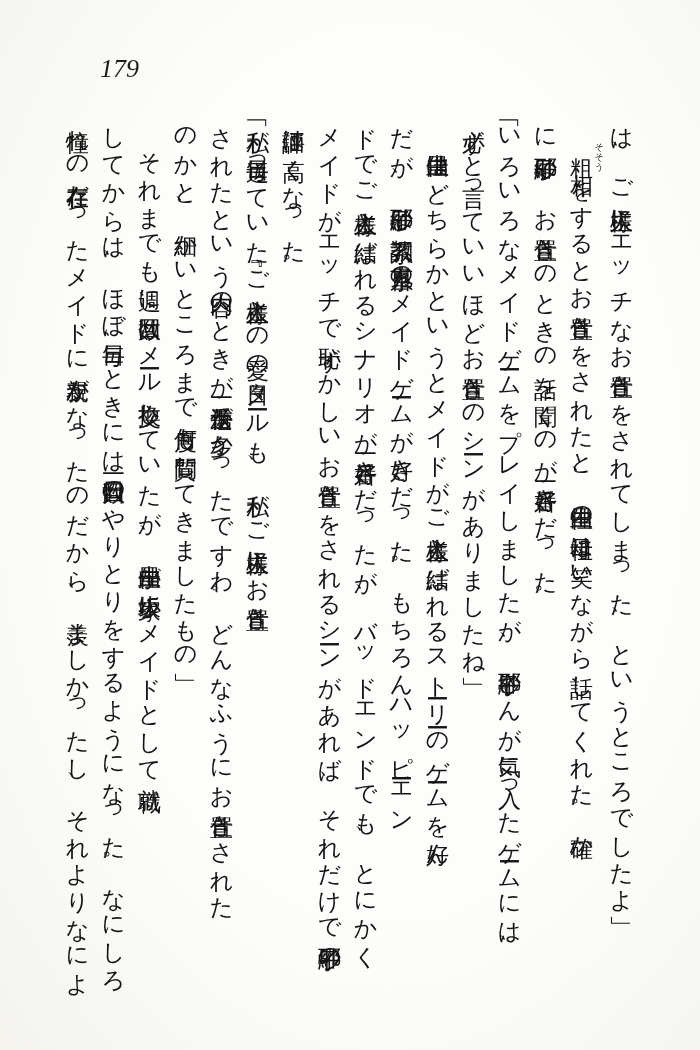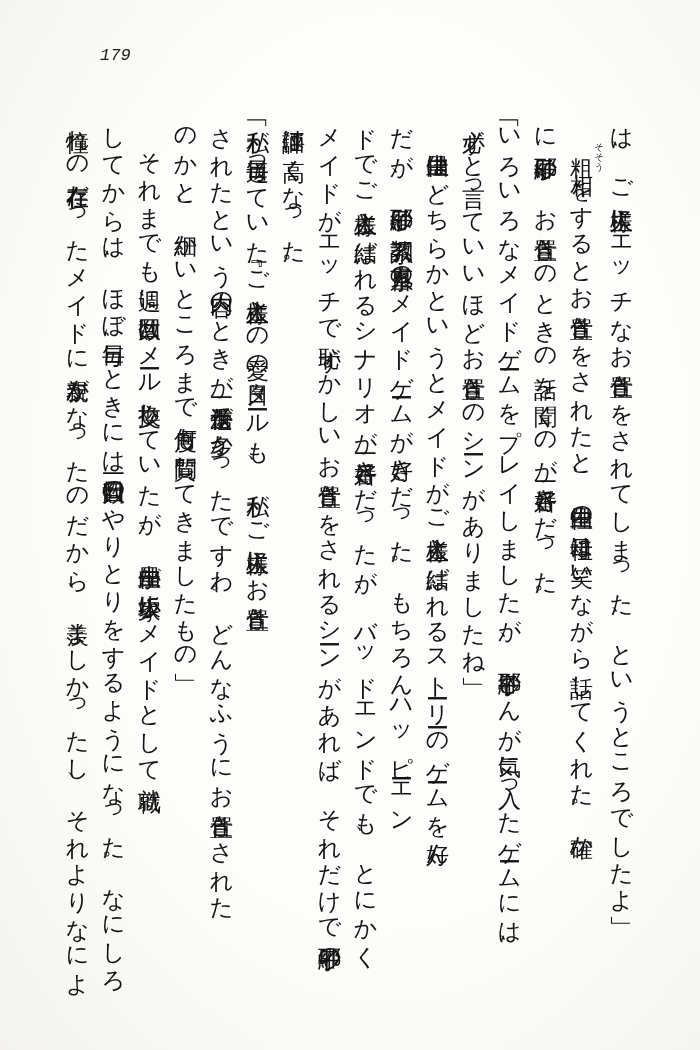--- a/index.html
+++ b/index.html
@@ -14,24 +14,24 @@
   }
   .page {
     position: relative;
     width: 700px;
     height: 1050px;
     background: radial-gradient(ellipse at 55% 45%, #fdfdfb 55%, #f4f3ee 100%);
   }
   .page-number {
     position: absolute;
     left: 100px;
-    top: 46px;
-    font-family: Liberation Mono, monospace;
+    top: 54px;
+    font-family: Liberation Serif, serif;
     font-style: italic;
-    font-size: 17px;
+    font-size: 26px;
     color: #1d1d1d;
   }
   .text-block {
     position: absolute;
     top: 112px;
     right: 60px;
     height: 918px;
     writing-mode: vertical-rl;
     -webkit-writing-mode: vertical-rl;
     text-orientation: mixed;

